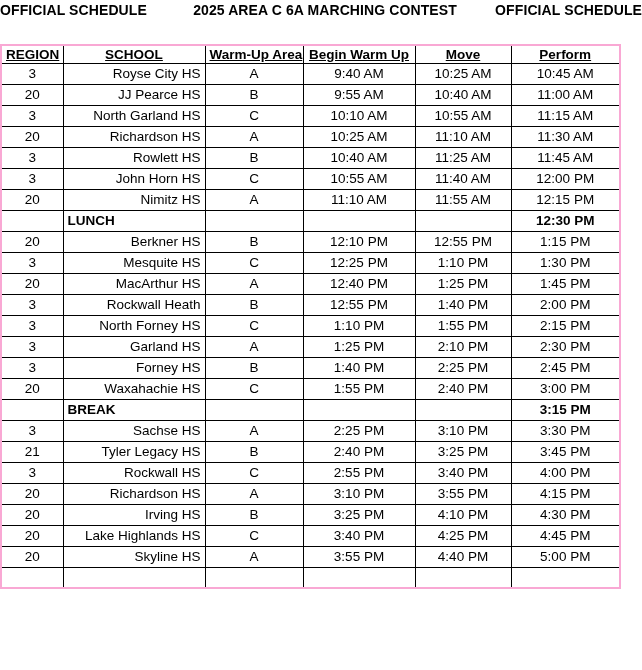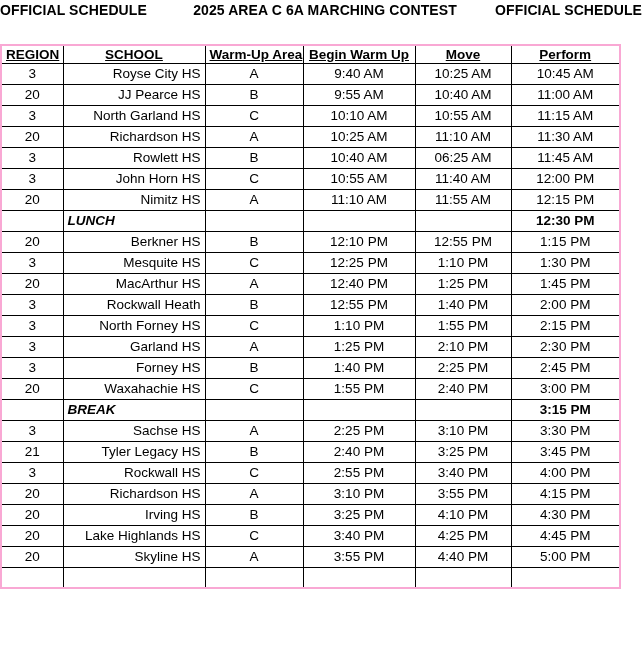--- a/index.html
+++ b/index.html
@@ -55,21 +55,20 @@
     font-weight: bold;
     text-decoration: underline;
     text-align: center;
     height: 18px;
     font-size: 13.5px;
   }
   td.center { text-align: center; }
   td.school { text-align: right; }
   td.label-cell {
     font-weight: bold;
-    font-style: italic;
     text-align: left;
   }
   td.bold-time { font-weight: bold; }
 </style>
 </head>
 <body>
 
 <div class="page">
   <div class="header-wrap">
     <div class="top-header">
@@ -129,21 +128,21 @@
           <td class="center">A</td>
           <td class="center">10:25 AM</td>
           <td class="center">11:10 AM</td>
           <td class="center">11:30 AM</td>
         </tr>
         <tr>
           <td class="center">3</td>
           <td class="school">Rowlett HS</td>
           <td class="center">B</td>
           <td class="center">10:40 AM</td>
-          <td class="center">06:25 AM</td>
+          <td class="center">11:25 AM</td>
           <td class="center">11:45 AM</td>
         </tr>
         <tr>
           <td class="center">3</td>
           <td class="school">John Horn HS</td>
           <td class="center">C</td>
           <td class="center">10:55 AM</td>
           <td class="center">11:40 AM</td>
           <td class="center">12:00 PM</td>
         </tr>

